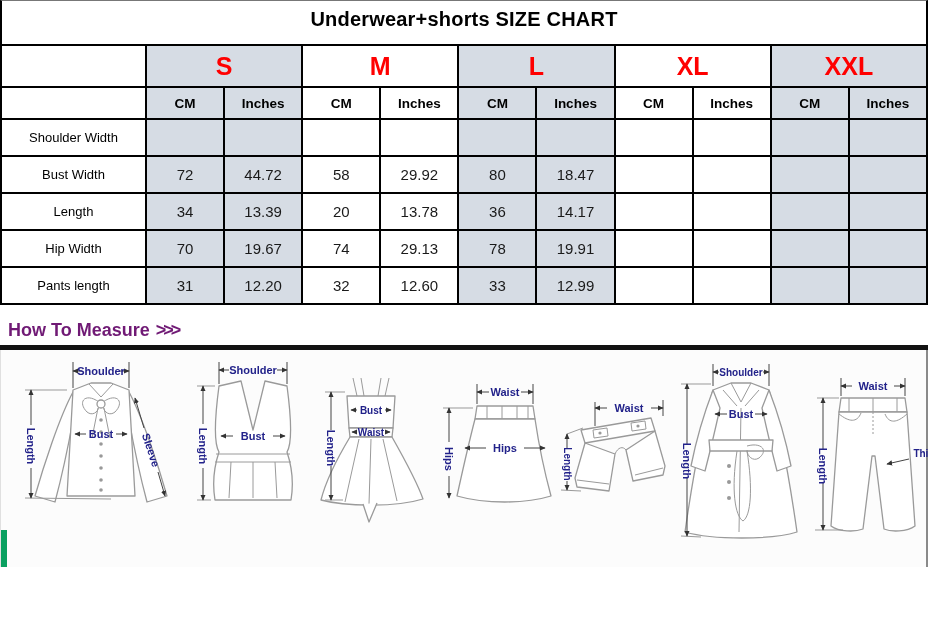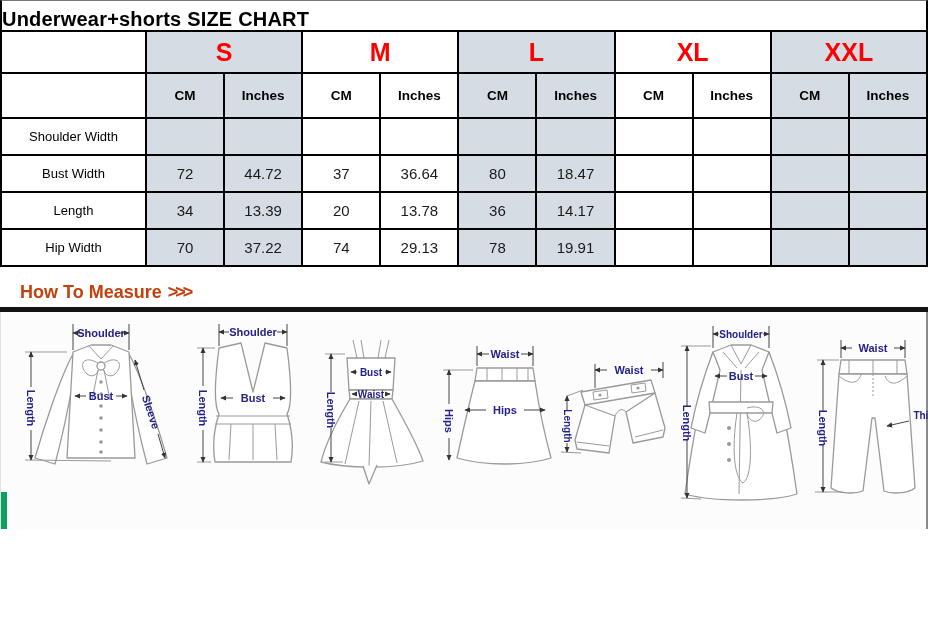--- a/index.html
+++ b/index.html
@@ -1,40 +1,40 @@
 <!DOCTYPE html>
 <html><head>
 <meta charset="utf-8">
 <style>
   html,body { margin:0; padding:0; }
   body {
     width:928px; height:634px; position:relative; overflow:hidden;
     background:#ffffff; font-family:"Liberation Sans", sans-serif; color:#000;
   }
   .title {
-    height:30px; line-height:36px; 
+    height:44px; line-height:36px; text-align:center;
     font-size:20px; font-weight:bold; letter-spacing:0.2px;
     border-top:1px solid #777; border-left:2px solid #000; border-right:2px solid #000;
     box-sizing:border-box;
   }
   table.size-chart {
     width:928px; border-collapse:collapse; table-layout:fixed;
   }
   table.size-chart th, table.size-chart td {
     border:2px solid #000; text-align:center; vertical-align:middle;
     padding:0; box-sizing:border-box; overflow:hidden; white-space:nowrap;
   }
   tr.size-row th { height:42px; font-size:25px; font-weight:bold; color:#ff0000; }
-  tr.unit-row th { height:45px; font-size:13.5px; font-weight:bold; color:#000; }
+  tr.unit-row th { height:32px; font-size:13.5px; font-weight:bold; color:#000; }
   tbody td { height:37px; font-size:15px; color:#1a1a1a; }
   tbody td.rowlabel { font-size:13px; color:#000; background:#fff; }
   .grey { background:#d6dce4; }
   .measure-head {
-    margin:14px 0 4px 20px; height:22px; line-height:22px;
-    font-size:18px; font-weight:bold; color:#c2410c;
+    margin:14px 0 4px 8px; height:22px; line-height:22px;
+    font-size:18px; font-weight:bold; color:#701a75;
   }
   .measure-head .chev { letter-spacing:-3px; margin-left:6px; }
   .rule { height:5px; background:#121212; }
   .figures {
     position:relative; height:217px; background:#fcfcfc;
     border-left:1px solid #e0e0e0; border-right:2px solid #8a8a8a;
     box-sizing:border-box;
   }
   .green-bar { position:absolute; left:0; top:180px; width:6px; height:37px; }
   svg text.lbl { fill:#22228a; font-weight:bold; font-size:11px; text-anchor:middle; }
@@ -98,22 +98,22 @@
         <td class="grey"></td>
         <td class=""></td>
         <td class=""></td>
         <td class="grey"></td>
         <td class="grey"></td>
       </tr>
       <tr>
         <td class="rowlabel">Bust Width</td>
         <td class="grey">72</td>
         <td class="grey">44.72</td>
-        <td class="">37</td>
-        <td class="">36.64</td>
+        <td class="">58</td>
+        <td class="">29.92</td>
         <td class="grey">80</td>
         <td class="grey">18.47</td>
         <td class=""></td>
         <td class=""></td>
         <td class="grey"></td>
         <td class="grey"></td>
       </tr>
       <tr>
         <td class="rowlabel">Length</td>
         <td class="grey">34</td>
@@ -123,25 +123,38 @@
         <td class="grey">36</td>
         <td class="grey">14.17</td>
         <td class=""></td>
         <td class=""></td>
         <td class="grey"></td>
         <td class="grey"></td>
       </tr>
       <tr>
         <td class="rowlabel">Hip Width</td>
         <td class="grey">70</td>
-        <td class="grey">37.22</td>
+        <td class="grey">19.67</td>
         <td class="">74</td>
         <td class="">29.13</td>
         <td class="grey">78</td>
         <td class="grey">19.91</td>
+        <td class=""></td>
+        <td class=""></td>
+        <td class="grey"></td>
+        <td class="grey"></td>
+      </tr>
+      <tr>
+        <td class="rowlabel">Pants length</td>
+        <td class="grey">31</td>
+        <td class="grey">12.20</td>
+        <td class="">32</td>
+        <td class="">12.60</td>
+        <td class="grey">33</td>
+        <td class="grey">12.99</td>
         <td class=""></td>
         <td class=""></td>
         <td class="grey"></td>
         <td class="grey"></td>
       </tr>
     </tbody>
 </table>
 
 <div class="measure-head">
   <span>How To Measure</span><span class="chev">&gt;&gt;&gt;</span>

